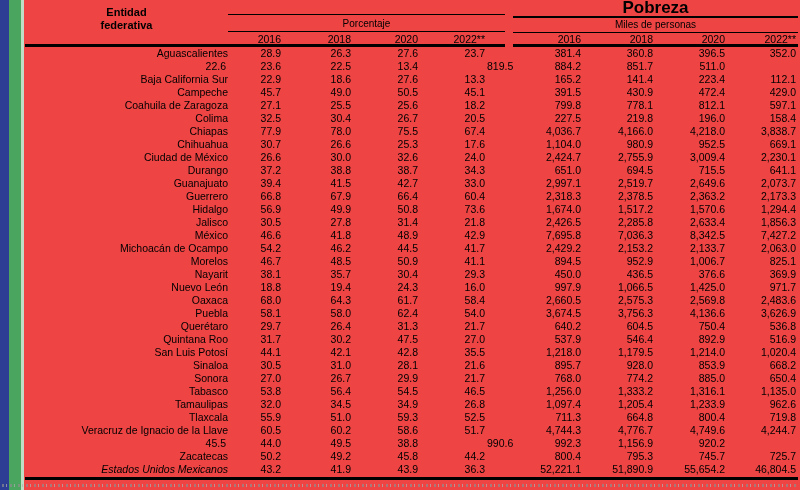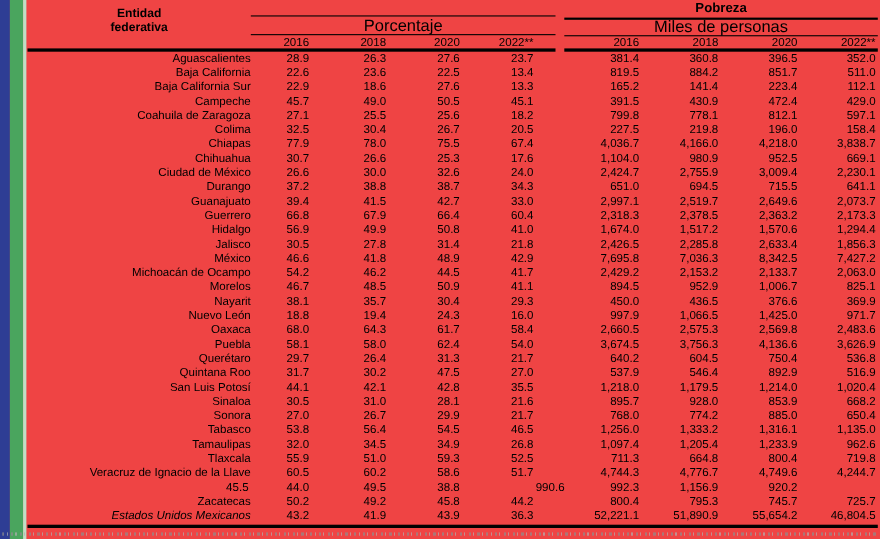--- a/index.html
+++ b/index.html
@@ -6,22 +6,22 @@
   .screen{position:relative;width:800px;height:490px;background:#ef4444;overflow:hidden;
           font-family:"Liberation Sans",sans-serif;color:#000;}
   .vbar{position:absolute;top:0;height:490px;}
   .vbar-blue{left:0;width:9px;}
   .vbar-green{left:9px;width:12px;}
   .vbar-light{left:21px;width:3px;}
   .rule{position:absolute;background:#000;}
   .hdr-entity{position:absolute;left:25px;top:6px;width:203px;text-align:center;
               font-weight:bold;font-size:11px;line-height:13px;}
   .hdr-pobreza{position:absolute;left:513px;top:1px;width:285px;text-align:center;
-               font-weight:bold;font-size:12px;line-height:13px;}
-  .hdr-group{position:absolute;text-align:center;font-size:15px;line-height:13px;}
+               font-weight:bold;font-size:17px;line-height:13px;}
+  .hdr-group{position:absolute;text-align:center;font-size:10px;line-height:13px;}
   .hdr-porcentaje{left:228px;top:16.5px;width:277px;}
   .hdr-miles{left:513px;top:17.5px;width:285px;}
   .trow{display:grid;grid-template-columns:203px 55px 70px 67px 67px 26px 70px 72px 72px 71px;
         height:13.03px;line-height:13.03px;font-size:10.5px;white-space:nowrap;}
   .cell{overflow:visible;}
   .num{text-align:right;padding-right:2px;}
   .ent{text-align:right;padding-left:14px;}
   .years{position:absolute;left:25px;top:32.5px;width:773px;}
   .rows{position:absolute;left:25px;top:46.8px;width:773px;}
   .total .ent{font-style:italic;}
@@ -76,21 +76,20 @@
         <div class="cell num">26.3</div>
         <div class="cell num">27.6</div>
         <div class="cell num">23.7</div>
         <div class="cell"></div>
         <div class="cell num">381.4</div>
         <div class="cell num">360.8</div>
         <div class="cell num">396.5</div>
         <div class="cell num">352.0</div>
       </div>
       <div class="trow">
-        <div class="cell ent">Baja California</div>
         <div class="cell num">22.6</div>
         <div class="cell num">23.6</div>
         <div class="cell num">22.5</div>
         <div class="cell num">13.4</div>
         <div class="cell"></div>
         <div class="cell num">819.5</div>
         <div class="cell num">884.2</div>
         <div class="cell num">851.7</div>
         <div class="cell num">511.0</div>
       </div>
@@ -212,21 +211,21 @@
         <div class="cell num">2,318.3</div>
         <div class="cell num">2,378.5</div>
         <div class="cell num">2,363.2</div>
         <div class="cell num">2,173.3</div>
       </div>
       <div class="trow">
         <div class="cell ent">Hidalgo</div>
         <div class="cell num">56.9</div>
         <div class="cell num">49.9</div>
         <div class="cell num">50.8</div>
-        <div class="cell num">41.0</div>
+        <div class="cell num">73.6</div>
         <div class="cell"></div>
         <div class="cell num">1,674.0</div>
         <div class="cell num">1,517.2</div>
         <div class="cell num">1,570.6</div>
         <div class="cell num">1,294.4</div>
       </div>
       <div class="trow">
         <div class="cell ent">Jalisco</div>
         <div class="cell num">30.5</div>
         <div class="cell num">27.8</div>

